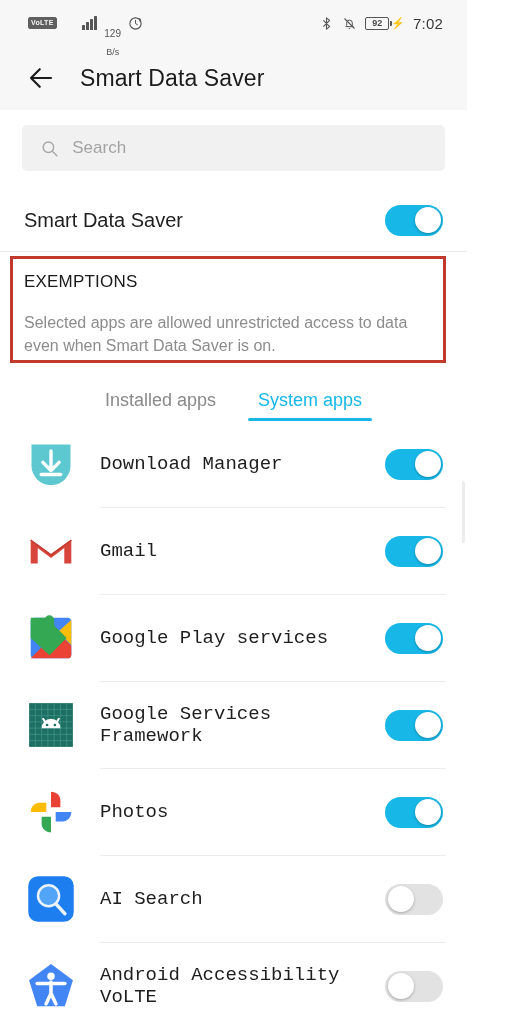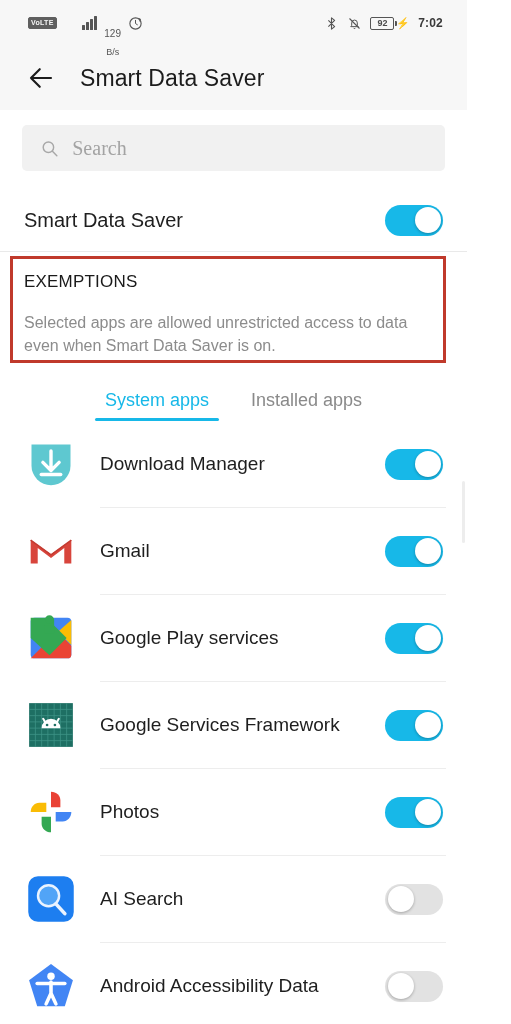--- a/index.html
+++ b/index.html
@@ -40,39 +40,39 @@
   .batt{
     display:flex; align-items:center;
   }
   .batt-body{
     border:1.4px solid #555; border-radius:2px;
     font-size:9px; font-weight:600; color:#4a4a4a;
     padding:0px 6px; line-height:11px; letter-spacing:0;
   }
   .batt-cap{ width:2px; height:5px; background:#555; border-radius:0 1px 1px 0; margin-left:1px;}
   .bolt{ font-size:11px; color:#555; margin-left:-1px; }
-  .clock{ font-size:12px; color:#3a3a3a; letter-spacing:.2px;font-weight:bold; }
+  .clock{ font-size:15px; color:#3a3a3a; letter-spacing:.2px; }
 
   
   .appbar{
     height:64px; background:#f7f7f7;
     display:flex; align-items:center; padding:0 0 0 24px; gap:22px;
   }
   .back{ width:34px; height:34px; display:flex; align-items:center; justify-content:center; cursor:pointer;}
   .title{ font-size:23px; color:#1c1c1c; font-weight:500; letter-spacing:.1px; }
 
   
   .search-wrap{ padding:15px 22px 0 22px; background:#fff; }
   .search{
     height:46px; background:#f1f1f1; border-radius:5px;
     display:flex; align-items:center; gap:13px; padding:0 18px;
   }
   .search input{
     border:none; outline:none; background:transparent;
-    font-size:20px; color:#9a9a9a; font-family:Liberation Serif, serif; width:100%;
+    font-size:17px; color:#9a9a9a; font-family:Liberation Sans, sans-serif; width:100%;
   }
   .search input::placeholder{ color:#a3a3a3; }
 
   
   .master{
     height:62px; margin-top:18px;
     display:flex; align-items:center; padding:0 24px;
   }
   .master-label{ font-size:20px; color:#1f1f1f; }
   .master .tg{ margin-left:auto; }
@@ -105,21 +105,21 @@
   .tab.active{ color:#17b8e8; font-weight:500; }
   .tab.active:after{
     content:""; position:absolute; left:0; right:0; bottom:0;
     height:3px; background:#17b8e8; border-radius:2px;
   }
 
   
   .list{ position:relative; }
   .row{ display:flex; align-items:center; height:86px; padding:0 24px 0 20px; }
   .ricon{ width:62px; height:62px; flex:none; display:flex; align-items:center; justify-content:center; }
-  .rname{ font-size:19px; color:#1e1e1e; margin-left:18px; }
+  .rname{ font-size:19px; color:#1e1e1e; margin-left:18px;font-family:Liberation Mono, monospace; }
   .row .tg{ margin-left:auto; }
   .divider{ height:1px; background:#ededed; margin-left:100px; margin-right:21px; }
   .scrollbar{
     position:absolute; right:2px; top:60px; width:3px; height:62px;
     background:#ededed; border-radius:2px;
   }
 </style>
 </head>
 <body>
 
@@ -190,22 +190,22 @@
   </div>
   <div class="hr-full"></div>
 
   <div class="exempt-zone">
     <div class="redbox"></div>
     <div class="exempt-title">EXEMPTIONS</div>
     <div class="exempt-desc">Selected apps are allowed unrestricted access to data even when Smart Data Saver is on.</div>
   </div>
 
   <div class="tabs">
+    <div class="tab">Installed apps</div>
     <div class="tab active">System apps</div>
-    <div class="tab">Installed apps</div>
   </div>
 
   <div class="list" id="app-list">
     <div class="scrollbar"></div>
   <div class="row">
         <div class="ricon">
           <svg viewBox="0 0 64 64" width="52" height="52">
         <path d="M8 8h48v26a24 24 0 0 1-24 24A24 24 0 0 1 8 34z" fill="#5ec8d0"></path>
         <path d="M32 16v22M22 30l10 10 10-10" fill="none" stroke="#fff" stroke-width="4.2" stroke-linecap="round" stroke-linejoin="round"></path>
         <path d="M20 45h24" stroke="#fff" stroke-width="4.2" stroke-linecap="round"></path>
@@ -302,20 +302,20 @@
       <div class="divider"></div>
       <div class="row">
         <div class="ricon">
           <svg viewBox="0 0 64 64" width="52" height="52">
         <path d="M32 5l27 20-10 32H15L5 25z" fill="#4285f4"></path>
         <circle cx="32" cy="20" r="4.6" fill="#fff"></circle>
         <path d="M15 29h34" stroke="#fff" stroke-width="4.4" stroke-linecap="round"></path>
         <path d="M32 27v14M32 41l-6 13M32 41l6 13" stroke="#fff" stroke-width="4.4" stroke-linecap="round"></path>
       </svg>
         </div>
-        <div class="rname">Android Accessibility Data</div>
+        <div class="rname">Android Accessibility VoLTE</div>
         <div class="tg off">
           <div class="knob"></div>
         </div>
       </div>
     </div>
 
 </div>
 
 </body></html>

